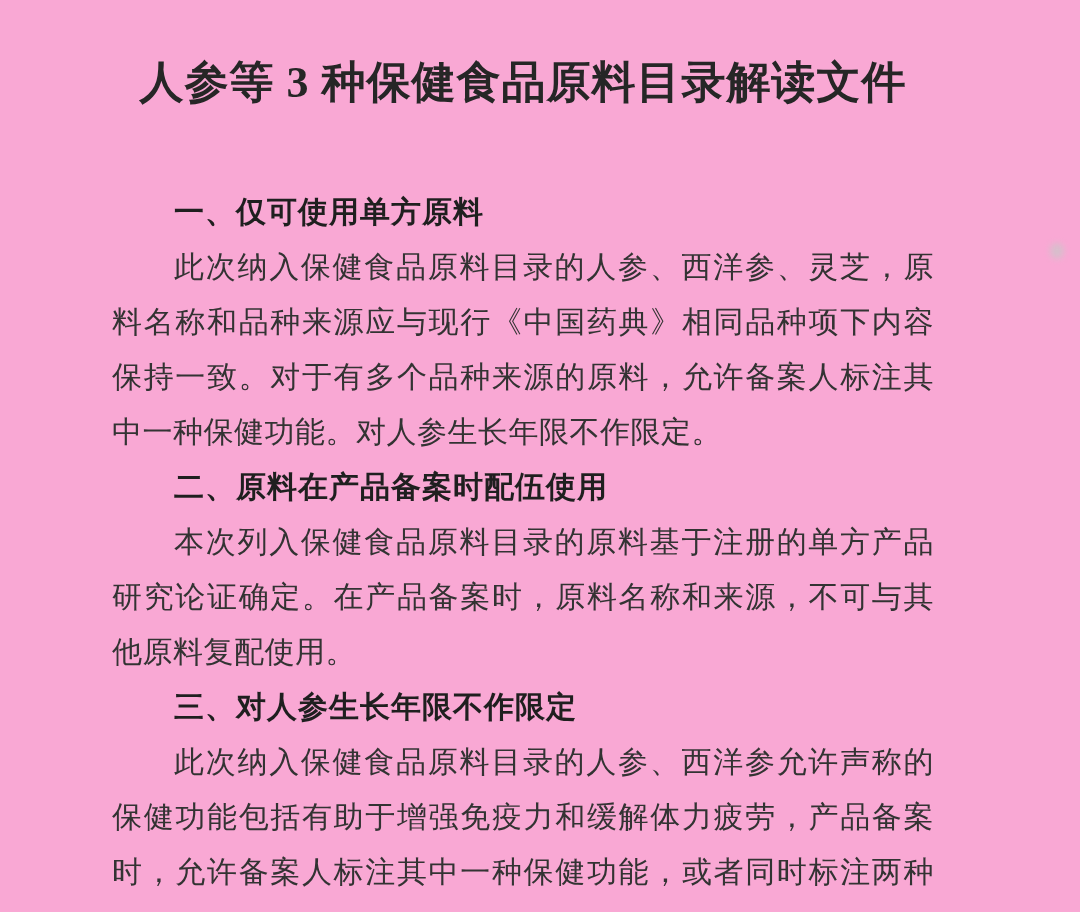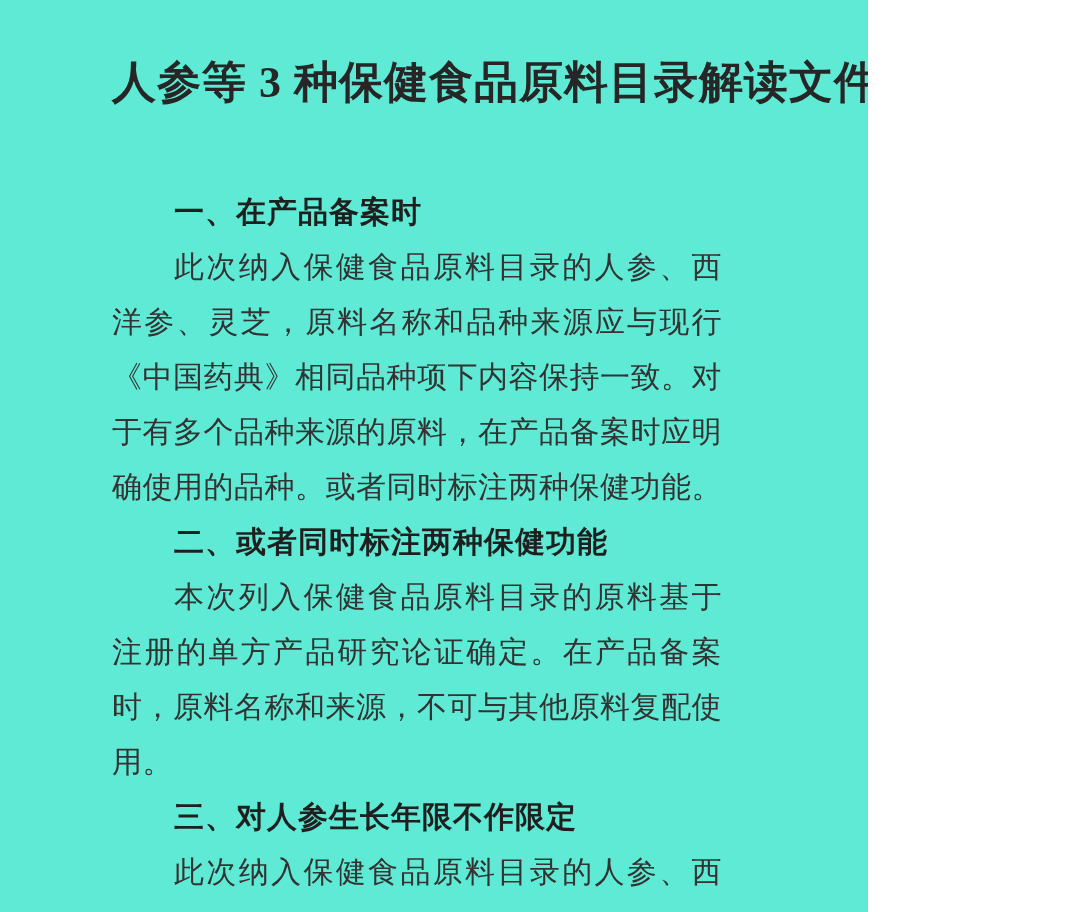--- a/index.html
+++ b/index.html
@@ -3,23 +3,23 @@
 <meta charset="utf-8">
 <style>
   * { margin: 0; padding: 0; box-sizing: border-box; }
 
   html, body {
     background: #ffffff;
   }
 
   .page {
     position: relative;
-    width: 868px;
+    width: 1080px;
     height: 912px;
-    background: #5eead4;
+    background: #f9a8d4;
     overflow: hidden;
     color: #2e2e2e;
   }
 
   .content {
     padding: 54px 146px 0 112px;
   }
 
   .doc-title {
     font-family: "Liberation Serif", "DejaVu Serif", serif;
@@ -68,26 +68,26 @@
 </style>
 </head>
 <body>
 
 <div class="page">
   <div class="content">
 
     <h1 class="doc-title">人参等 3 种保健食品原料目录解读文件</h1>
 
     <section>
-      <h2 class="section-heading">一、在产品备案时</h2>
-      <p class="body-paragraph">此次纳入保健食品原料目录的人参、西洋参、灵芝，原料名称和品种来源应与现行《中国药典》相同品种项下内容保持一致。对于有多个品种来源的原料，在产品备案时应明确使用的品种。或者同时标注两种保健功能。</p>
+      <h2 class="section-heading">一、仅可使用单方原料</h2>
+      <p class="body-paragraph">此次纳入保健食品原料目录的人参、西洋参、灵芝，原料名称和品种来源应与现行《中国药典》相同品种项下内容保持一致。对于有多个品种来源的原料，允许备案人标注其中一种保健功能。对人参生长年限不作限定。</p>
     </section>
 
     <section>
-      <h2 class="section-heading">二、或者同时标注两种保健功能</h2>
+      <h2 class="section-heading">二、原料在产品备案时配伍使用</h2>
       <p class="body-paragraph">本次列入保健食品原料目录的原料基于注册的单方产品研究论证确定。在产品备案时，原料名称和来源，不可与其他原料复配使用。</p>
     </section>
 
     <section>
       <h2 class="section-heading">三、对人参生长年限不作限定</h2>
       <p class="body-paragraph">此次纳入保健食品原料目录的人参、西洋参允许声称的保健功能包括有助于增强免疫力和缓解体力疲劳，产品备案时，允许备案人标注其中一种保健功能，或者同时标注两种保健功能。</p>
     </section>
 
   </div>
 

